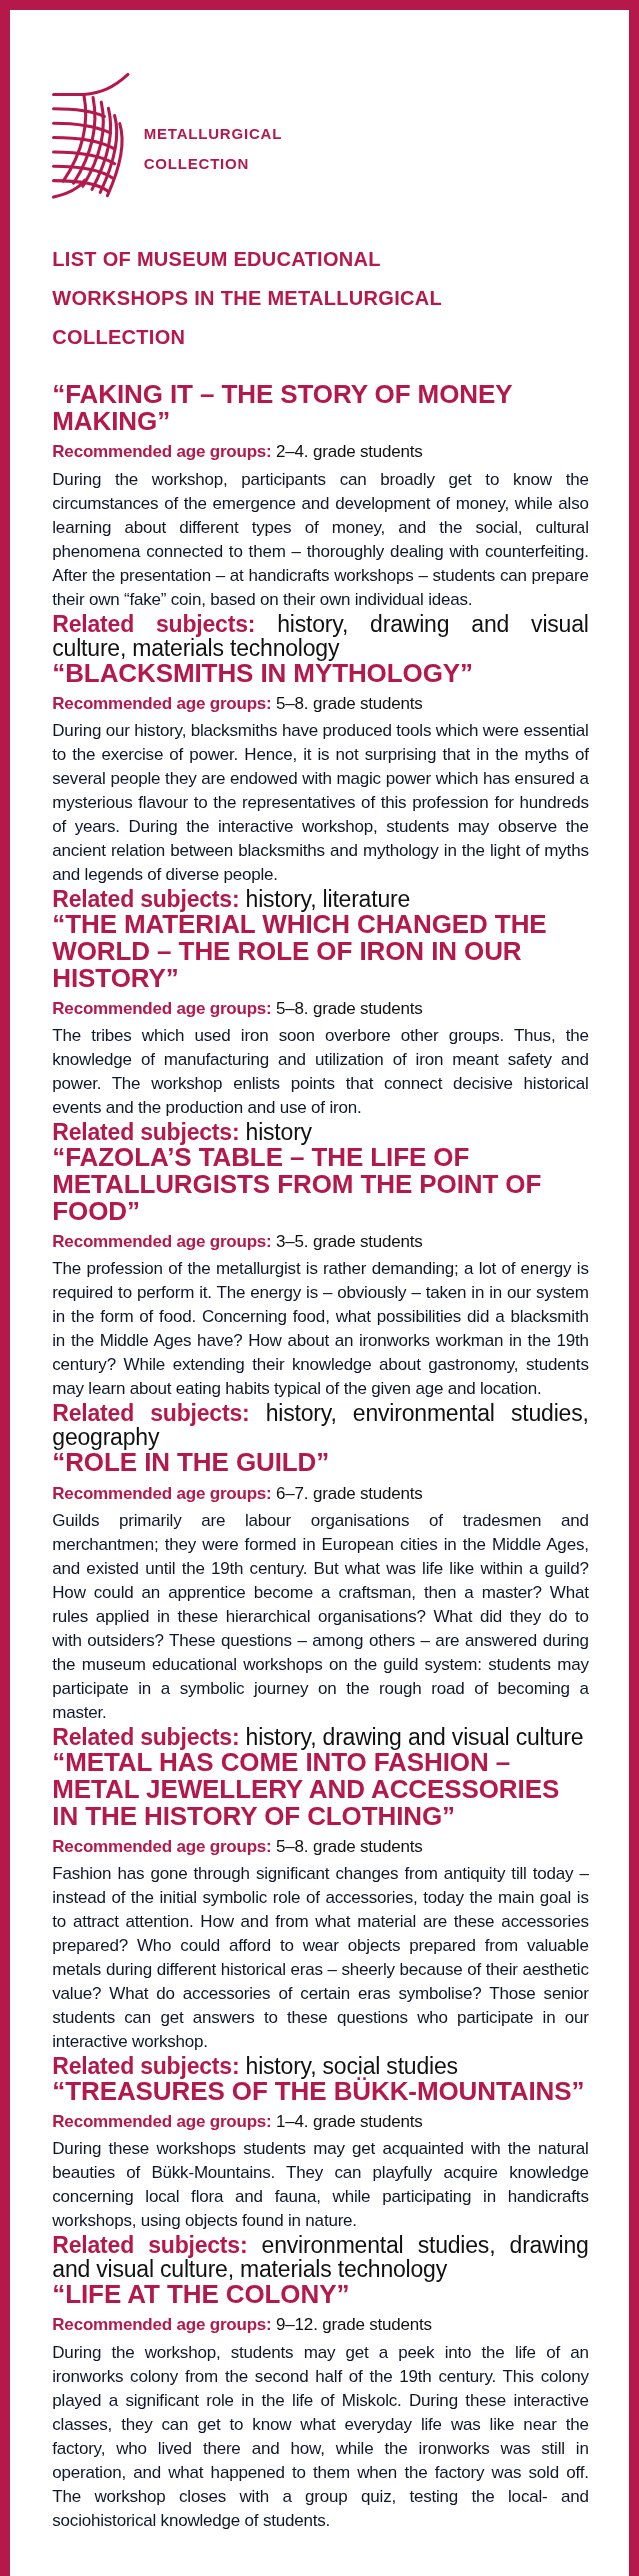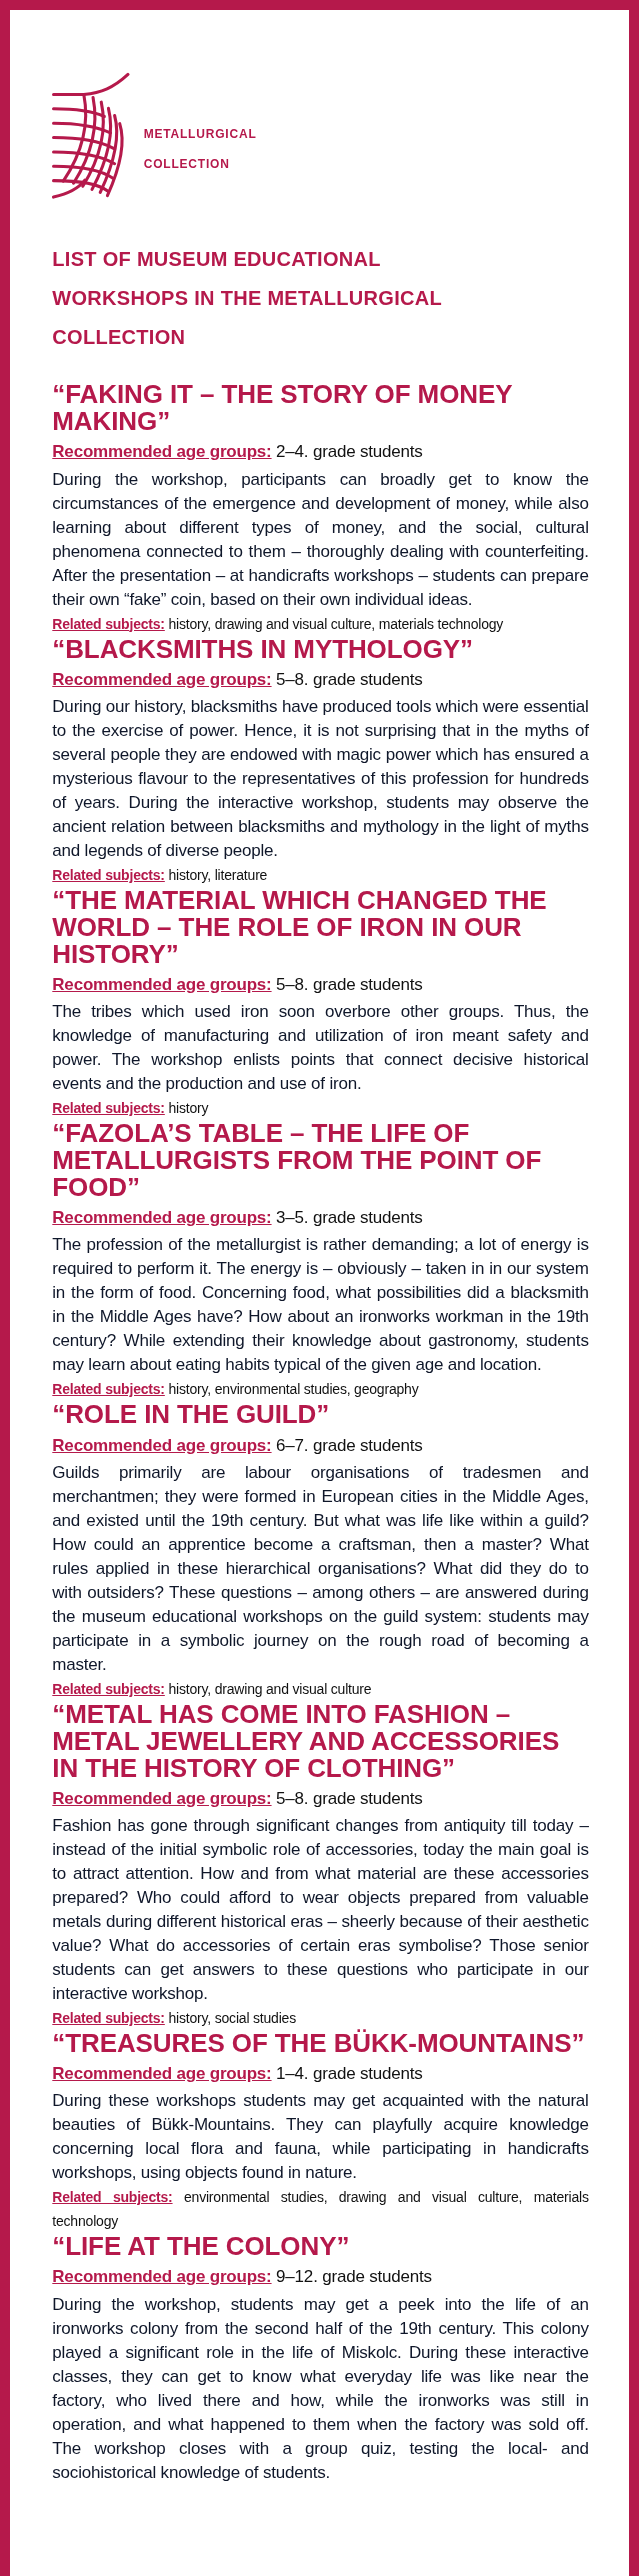--- a/index.html
+++ b/index.html
@@ -23,21 +23,21 @@
     margin-top:62px;
     display:flex;
     align-items:flex-start;
   }
   .logo-mark{flex:0 0 auto;}
   .logo-text{
     margin-left:13.4px;
     padding-top:47px;
     color:#b5194b;
     font-weight:bold;
-    font-size:12px;
+    font-size:15px;
     letter-spacing:0.8px;
     line-height:30px;
     white-space:nowrap;
   }
   
   .doc-title{
     margin:41px 0 24px 0;
     color:#b5194b;
     font-weight:bold;
     font-size:20px;
@@ -66,27 +66,27 @@
   .ws-body{
     margin:0;
     font-size:17px;
     line-height:24px;
     color:#0f172a;
     text-align:justify;
     letter-spacing:-0.2px;
   }
   .ws-related{
     margin:0;
-    font-size:14px;
+    font-size:23px;
     line-height:24px;
     color:#111;
     text-align:justify;
     letter-spacing:-0.2px;
   }
-  .label{color:#b5194b;font-weight:bold;text-decoration:underline;}
+  .label{color:#b5194b;font-weight:bold;}
 </style>
 </head>
 <body>
 
 <div class="page">
   <div class="sheet">
 
     <header class="logo-block">
       <svg class="logo-mark" width="78" height="127" viewBox="0 0 152 246" fill="none" stroke="#b5194b" stroke-width="6" stroke-linecap="round">
         <path d="M148 4 C120 30 96 40 62 43"></path>

